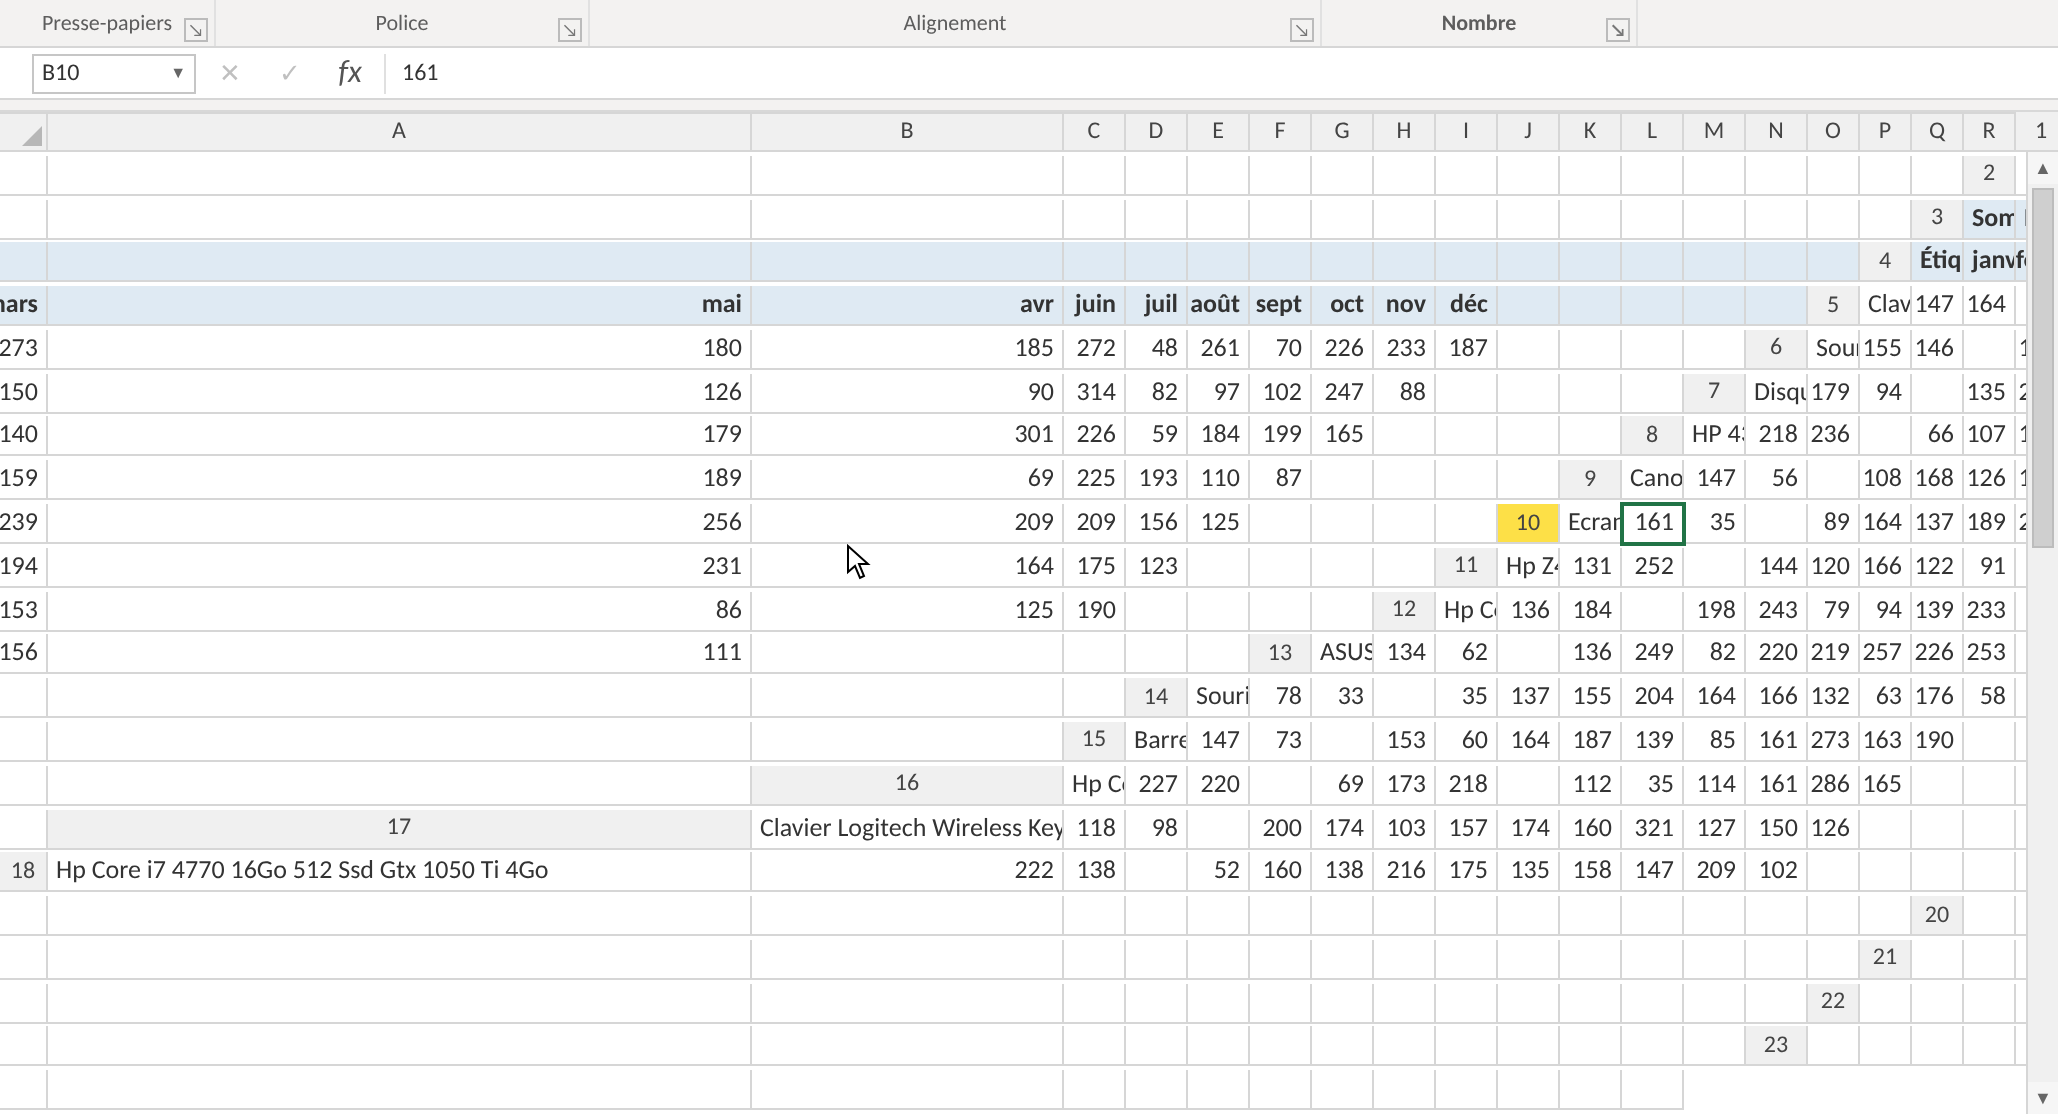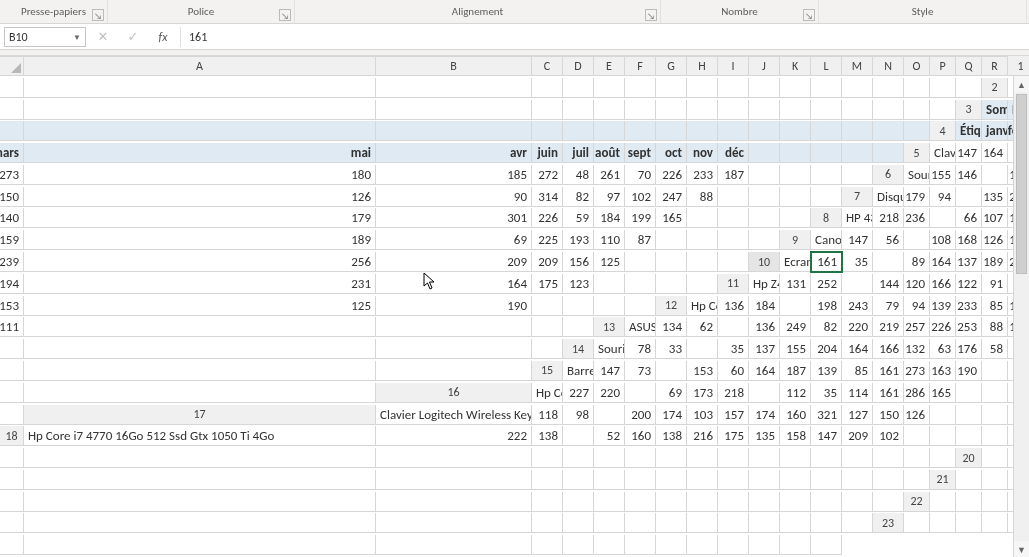--- a/index.html
+++ b/index.html
@@ -54,21 +54,21 @@
     margin-left: auto;
   }
 
   
   .formula-row {
     display: flex;
     align-items: center;
     height: 26px;
     background: #fff;
     border-bottom: 1px solid #d6d6d6;
-    padding: 2px 4px;
+    padding: 2px 16px;
     gap: 4px;
   }
   .name-box {
     width: 82px;
     height: 20px;
     border: 1px solid #c6c6c6;
     background: #fff;
     display: flex;
     align-items: center;
     padding: 0 4px;
@@ -80,21 +80,21 @@
     width: 26px;
     height: 20px;
     display: flex;
     align-items: center;
     justify-content: center;
     color: #999;
     font-size: 13px;
   }
   .fb-btn.cancel { color: #c0c0c0; }
   .fb-btn.accept { color: #c0c0c0; }
-  .fb-btn.fx { font-style: italic; color: #555; font-size: 12px; }
+  .fb-btn.fx { font-style: italic; color: #555; font-size: 16px; }
   .formula-input {
     flex: 1;
     height: 20px;
     border: none;
     border-left: 1px solid #e0e0e0;
     padding: 0 8px;
     font-size: 12px;
     display: flex;
     align-items: center;
   }
@@ -145,21 +145,21 @@
     border: 5px solid transparent;
     border-right-color: #b7b7b7;
     border-bottom-color: #b7b7b7;
   }
   .rowhdr {
     background: #f0f0f0;
     color: #444;
     justify-content: center;
     font-size: 12px;
   }
-  .rowhdr.active { background: #e5e5e5; }
+  .rowhdr.active { background: #fde047; }
   .cell { background: #fff; }
   .cell.num { justify-content: flex-end; font-variant-numeric: tabular-nums; }
   .cell.pivot-hdr {
     background: #dfeaf3;
     font-weight: bold;
   }
   .cell.pivot-hdr2 {
     background: #dfeaf3;
     font-weight: bold;
     justify-content: flex-end;
@@ -210,26 +210,23 @@
       <span class="dialog-launcher">↘</span>
     </div>
     <div class="ribbon-group-label" style="width: 187px;">
       <span>Police</span>
       <span class="dialog-launcher">↘</span>
     </div>
     <div class="ribbon-group-label" style="width: 366px;">
       <span>Alignement</span>
       <span class="dialog-launcher">↘</span>
     </div>
-    <div class="ribbon-group-label" style="width: 158px;">
+    <div class="ribbon-group-label" style="width: 158px; font-weight: bold;">
       <span>Nombre</span>
       <span class="dialog-launcher">↘</span>
-    </div>
-    <div class="ribbon-group-label" style="width: 208px;">
-      <span>Style</span>
     </div>
     <div class="ribbon-top-right" style=""></div>
   </div>
 
 <div class="formula-row">
   <div class="name-box">
     <span>B10</span>
     <span class="dd">▼</span>
   </div>
   <div class="fb-btn cancel">✕</div>
@@ -458,20 +455,21 @@
       <div class="cell num">131</div>
       <div class="cell num">252</div>
       <div class="cell num"></div>
       <div class="cell num">144</div>
       <div class="cell num">120</div>
       <div class="cell num">166</div>
       <div class="cell num">122</div>
       <div class="cell num">91</div>
       <div class="cell num">89</div>
       <div class="cell num">153</div>
+      <div class="cell num">86</div>
       <div class="cell num">125</div>
       <div class="cell num">190</div>
       <div class="cell"></div>
       <div class="cell"></div>
       <div class="cell"></div>
       <div class="cell"></div>
       <div class="rowhdr">12</div>
       <div class="cell">Hp Core i7 4 éme Générattion 3.40 Ghz 4 Go 500 Go</div>
       <div class="cell num">136</div>
       <div class="cell num">184</div>
@@ -496,21 +494,20 @@
       <div class="cell num"></div>
       <div class="cell num">136</div>
       <div class="cell num">249</div>
       <div class="cell num">82</div>
       <div class="cell num">220</div>
       <div class="cell num">219</div>
       <div class="cell num">257</div>
       <div class="cell num">226</div>
       <div class="cell num">253</div>
       <div class="cell num">88</div>
-      <div class="cell num">148</div>
       <div class="cell"></div>
       <div class="cell"></div>
       <div class="cell"></div>
       <div class="cell"></div>
       <div class="rowhdr">14</div>
       <div class="cell">Souris HP filaire de voyage - USB (G1K28AA)</div>
       <div class="cell num">78</div>
       <div class="cell num">33</div>
       <div class="cell num"></div>
       <div class="cell num">35</div>

